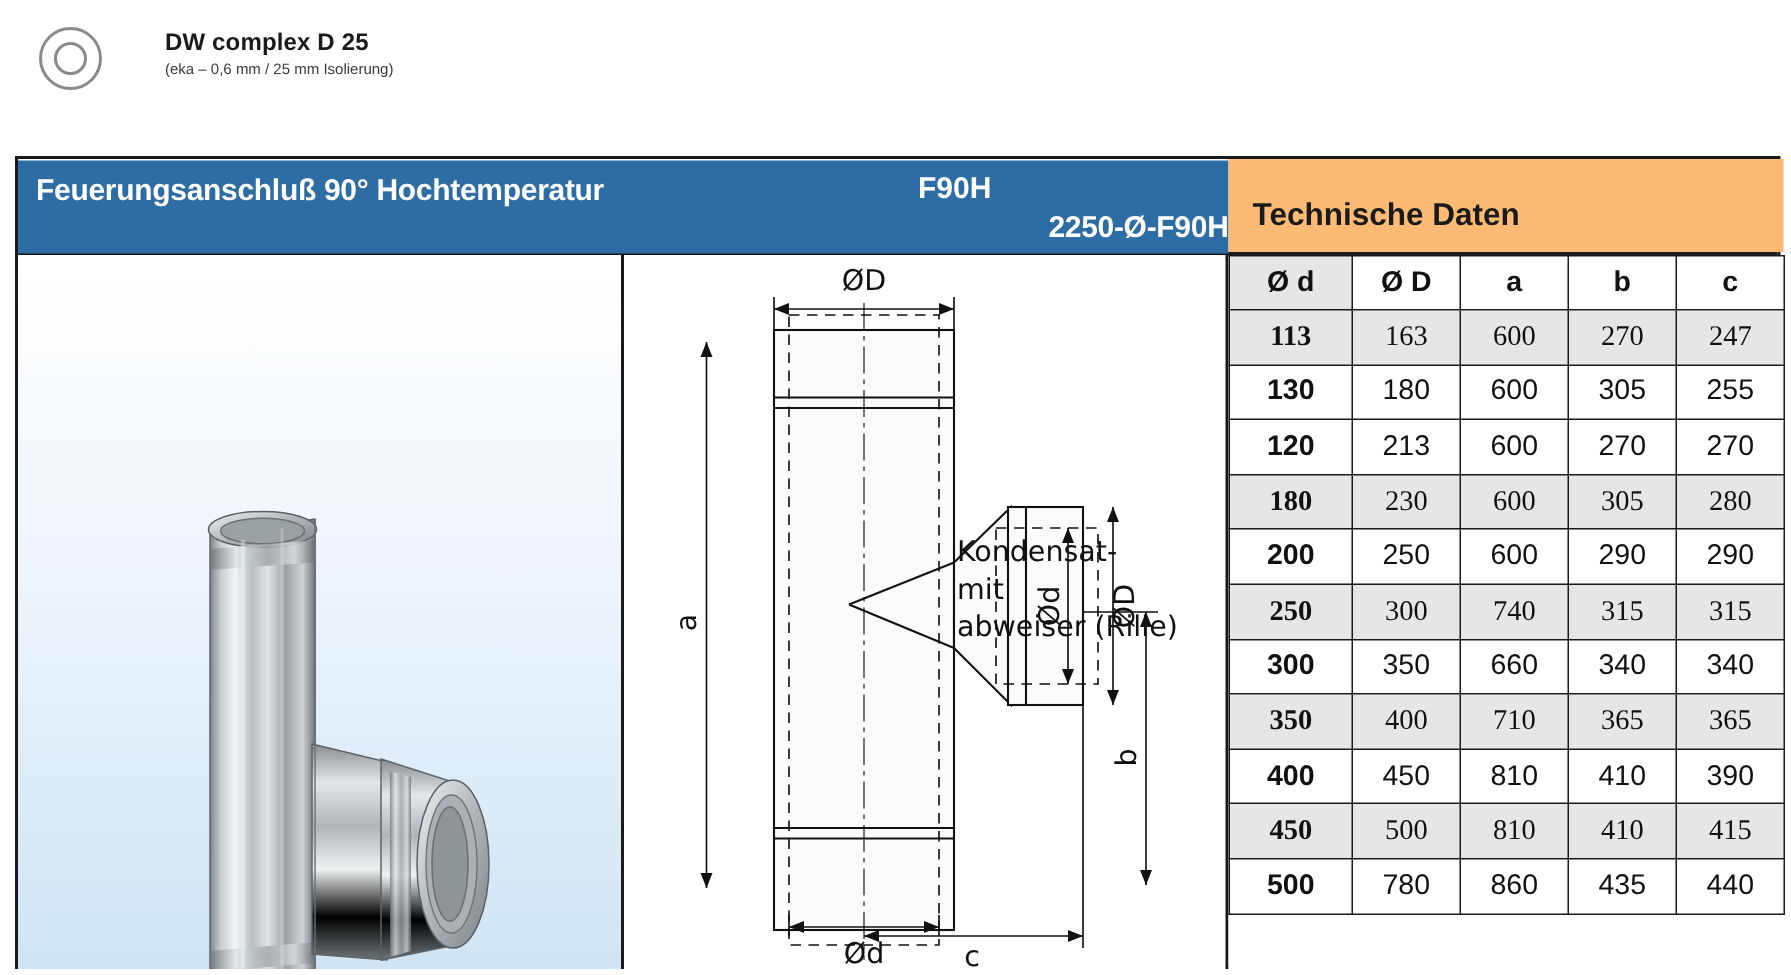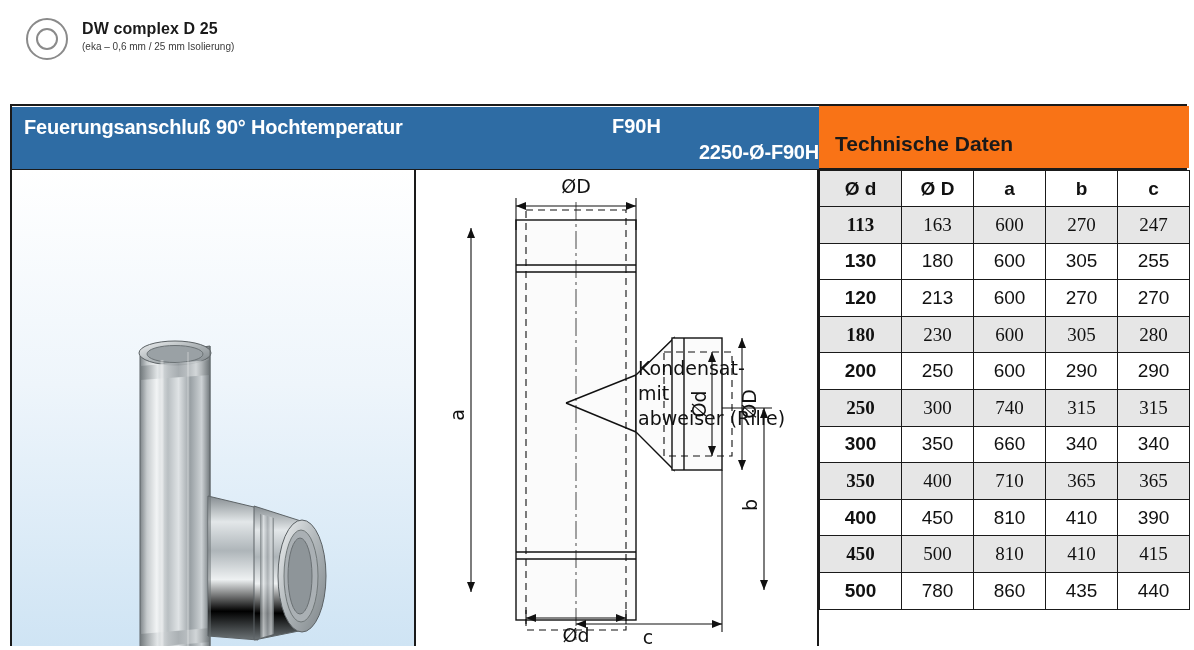--- a/index.html
+++ b/index.html
@@ -14,20 +14,21 @@
   }
 
   
   .brandbar {
     position: absolute;
     left: 0; top: 0;
     width: 1194px; height: 86px;
     background: #ffffff;
     display: flex;
     align-items: flex-start;
+    gap: 28px;
   }
   .brand-logo {
     margin: 18px 0 0 26px;
     width: 42px; height: 42px;
     border: 2px solid #8a8a8a;
     border-radius: 50%;
     display: flex; align-items: center; justify-content: center;
   }
   .brand-logo .inner {
     width: 22px; height: 22px;
@@ -74,21 +75,21 @@
     letter-spacing: -.2px;
     text-align: right;
   }
   .hdr-code {
     position: absolute; left: 600px; top: 8px;
     font-size: 20px; font-weight: bold; color: #ffffff;
   }
   .hdr-right {
     position: absolute; left: 807px; top: 0;
     width: 370px; height: 62px;
-    background: #f97316; color: #1a1a1a;
+    background: #fdba74; color: #1a1a1a;
   }
   .hdr-right span {
     position: absolute; left: 16px; top: 26px;
     font-size: 21px; font-weight: bold;
   }
 
   
   .photo-panel {
     position: absolute; left: 0; top: 64px;
     width: 404px; height: 476px;

